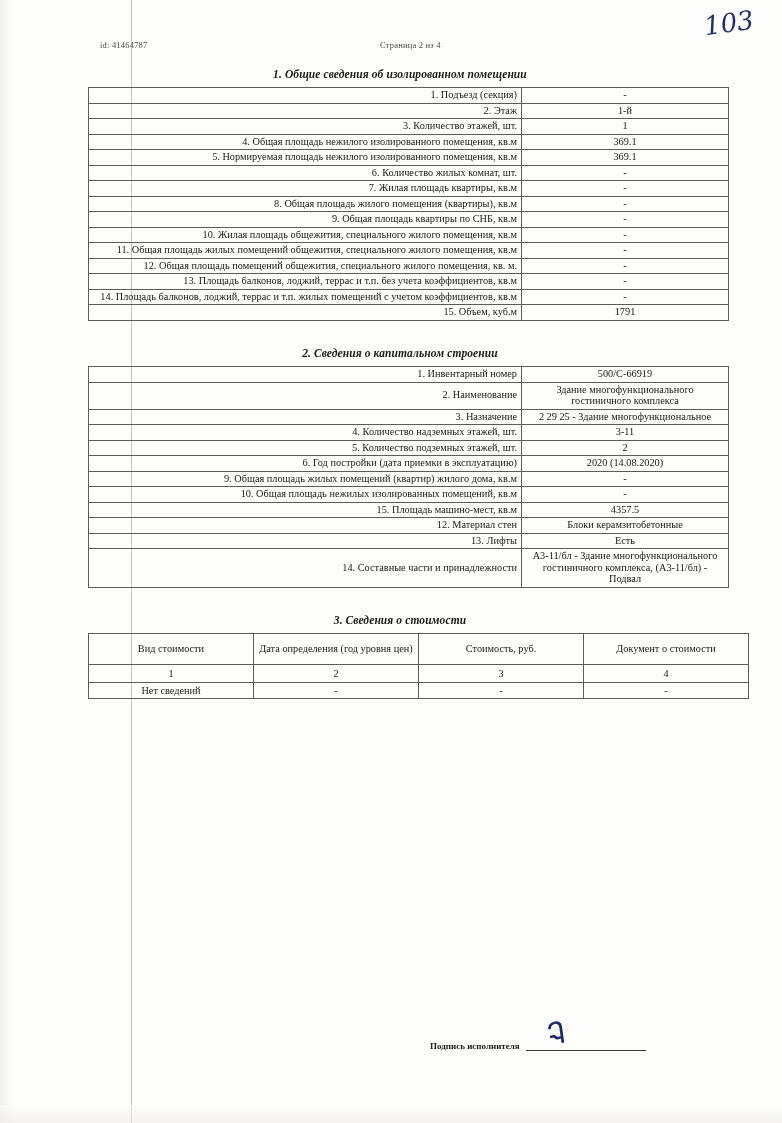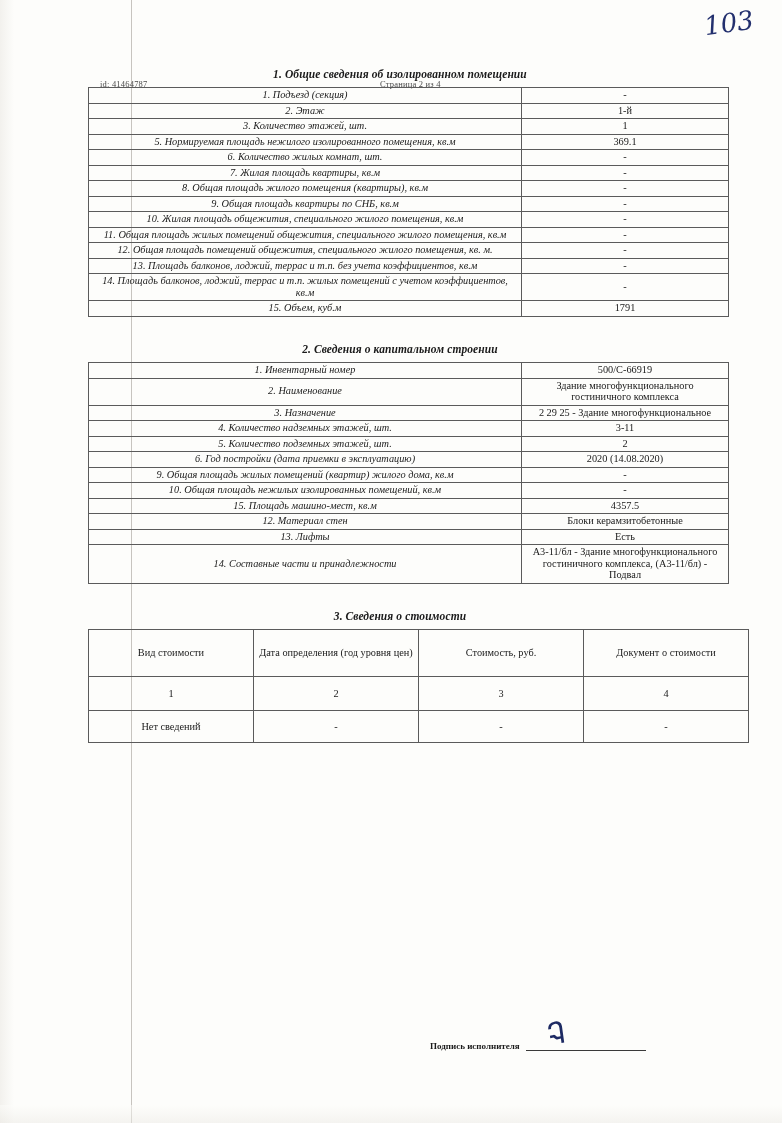--- a/index.html
+++ b/index.html
@@ -45,21 +45,20 @@
 
   .header-row {
     position: absolute;
     top: 40px;
     left: 0;
     right: 0;
     height: 14px;
     font-size: 8.5px;
     color: #4a4a4a;
     letter-spacing: .2px;
-    margin-top: 39px;
   }
   .doc-id {
     position: absolute;
     left: 100px;
     top: 0;
   }
   .page-num {
     position: absolute;
     left: 380px;
     top: 0;
@@ -97,43 +96,42 @@
     table-layout: fixed;
   }
   table.grid td, table.grid th {
     border: 1px solid #5b5b5b;
     font-size: 10.3px;
     padding: 1px 4px 2px 4px;
     vertical-align: middle;
     line-height: 1.12;
   }
   td.label {
-    text-align: center;
-    font-style: italic;
+    text-align: right;
   }
   td.value {
     text-align: center;
   }
   .blk1 td.label { width: 424px; }
   .blk1 td.value { width: 198px; }
   .blk2 td.label { width: 424px; margin-top: 40px; }
   .blk2 td.value { width: 198px; }
 
   .sp1 { height: 26px; }
   .sp2 { height: 26px; }
 
   table.cost {
     border-collapse: collapse;
     width: 100%;
     table-layout: fixed;
   }
   table.cost td, table.cost th {
     border: 1px solid #5b5b5b;
     font-size: 10.3px;
-    padding: 10px 4px;
+    padding: 2px 4px;
     text-align: center;
     vertical-align: middle;
     line-height: 1.12;
   }
   table.cost th {
     font-weight: normal;
     height: 26px;
   }
   .cost-c0 { width: 156px; }
   .cost-c1 { width: 156px; }
@@ -198,20 +196,24 @@
         </tr>
         <tr>
           <td class="label">2. Этаж</td>
           <td class="value">1-й</td>
         </tr>
         <tr>
           <td class="label">3. Количество этажей, шт.</td>
           <td class="value">1</td>
         </tr>
         <tr>
+          <td class="label">4. Общая площадь нежилого изолированного помещения, кв.м</td>
+          <td class="value">369.1</td>
+        </tr>
+        <tr>
           <td class="label multi">5. Нормируемая площадь нежилого изолированного помещения, кв.м</td>
           <td class="value">369.1</td>
         </tr>
         <tr>
           <td class="label">6. Количество жилых комнат, шт.</td>
           <td class="value">-</td>
         </tr>
         <tr>
           <td class="label">7. Жилая площадь квартиры, кв.м</td>
           <td class="value">-</td>

